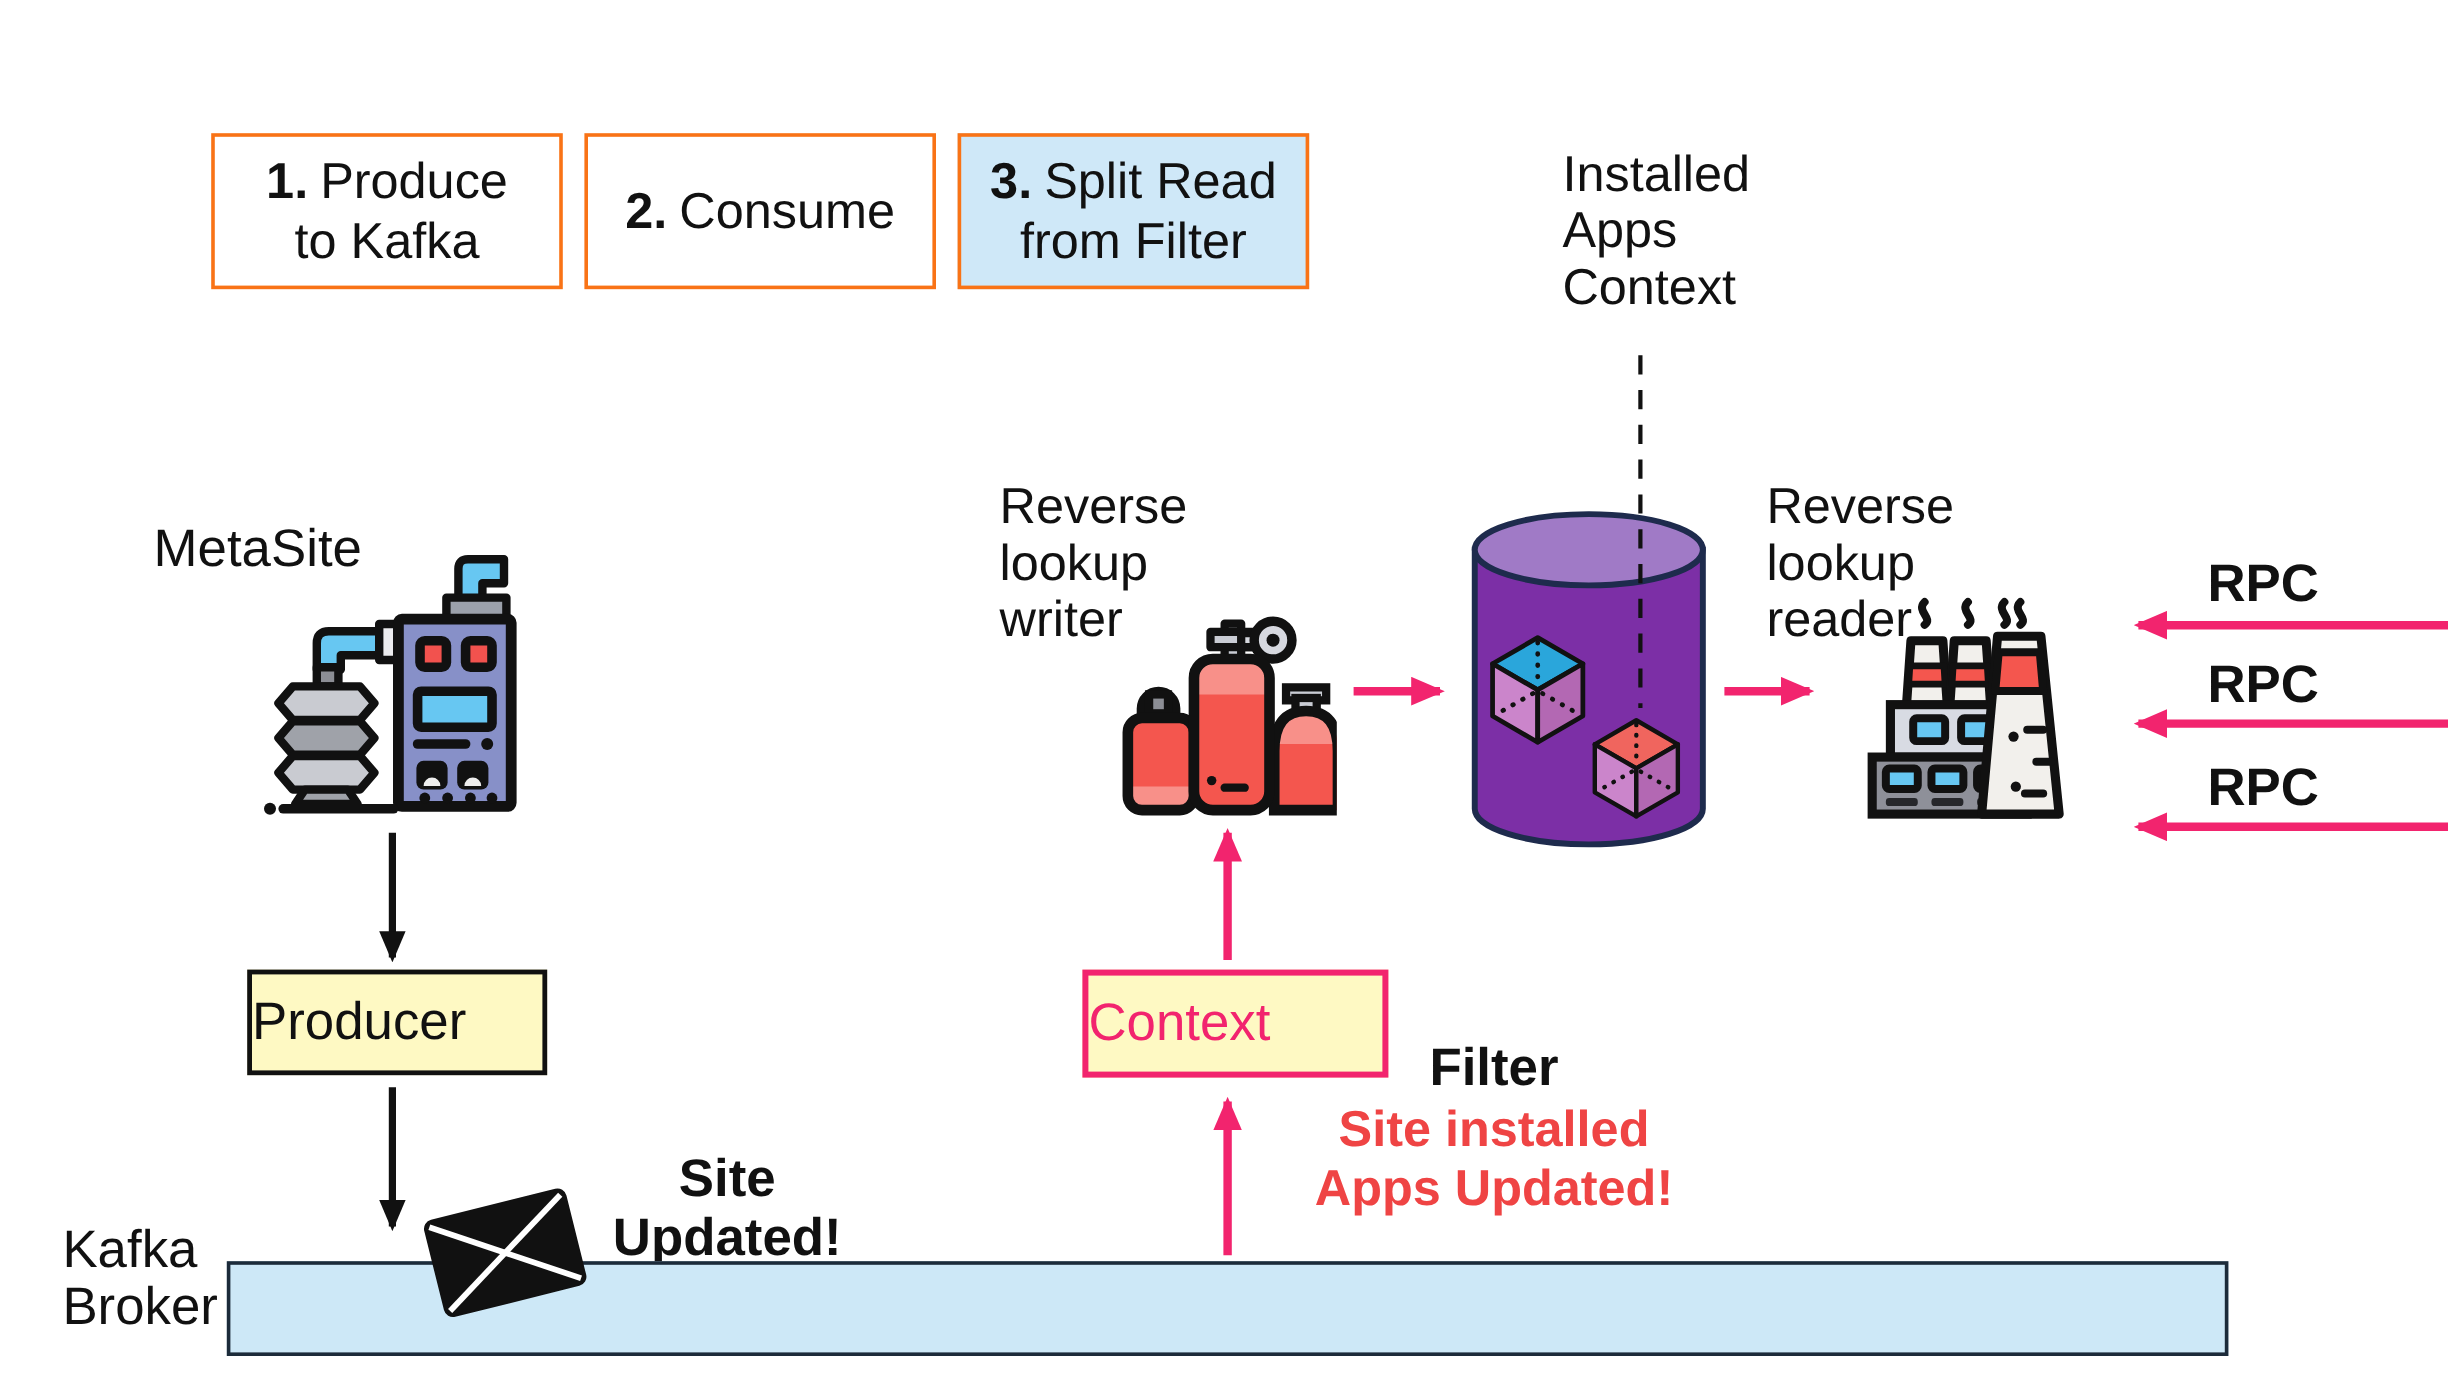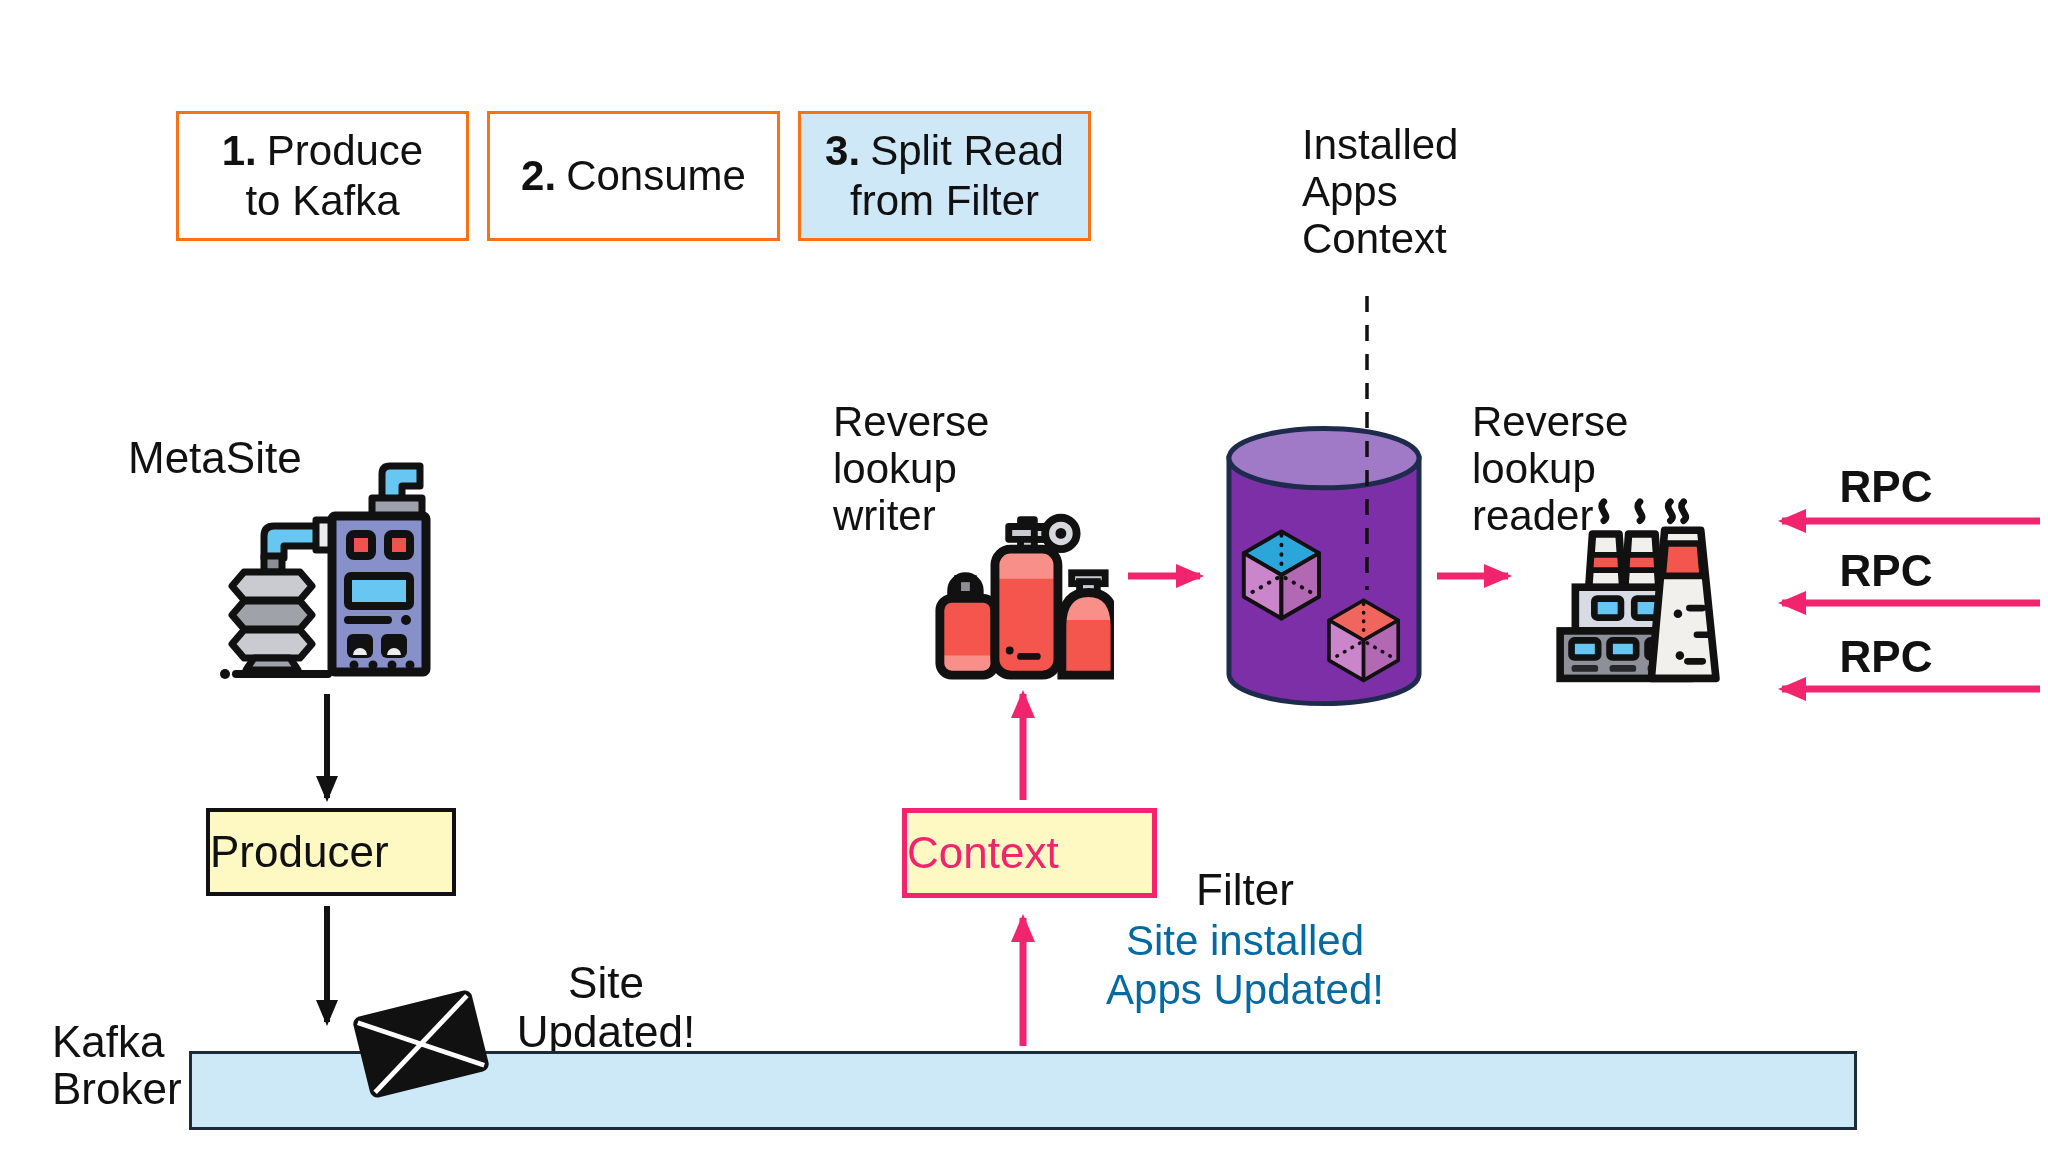--- a/index.html
+++ b/index.html
@@ -15,23 +15,23 @@
     border:3px solid #f97316; background:#fff;
     display:flex; align-items:center; justify-content:center;
     text-align:center; font-size:42px; line-height:50px;
   }
   .step-box.highlighted { background:#CFE8F8; }
   .step-num { font-weight:bold; margin-right:10px; }
 
   
   .lbl { position:absolute; font-size:42px; line-height:47px; white-space:pre-line; }
   .lbl-lg { font-size:44px; }
-  .bold { font-weight:normal; }
+  .bold { font-weight:bold; }
   .center { text-align:center; }
-  .pink { color:#0369a1; }
+  .pink { color:#ef4444; }
 
   
   .node-box {
     position:absolute; display:flex; align-items:center; justify-content:flex-start;
     font-size:44px; background:#fef9c3;
   }
   #producer-box { left:206px; top:808px; width:242px; height:80px; border:4px solid #111; }
   #consumer-box { left:902px; top:808px; width:245px; height:80px; border:5px solid #F2246E; color:#F2246E; }
 
   

